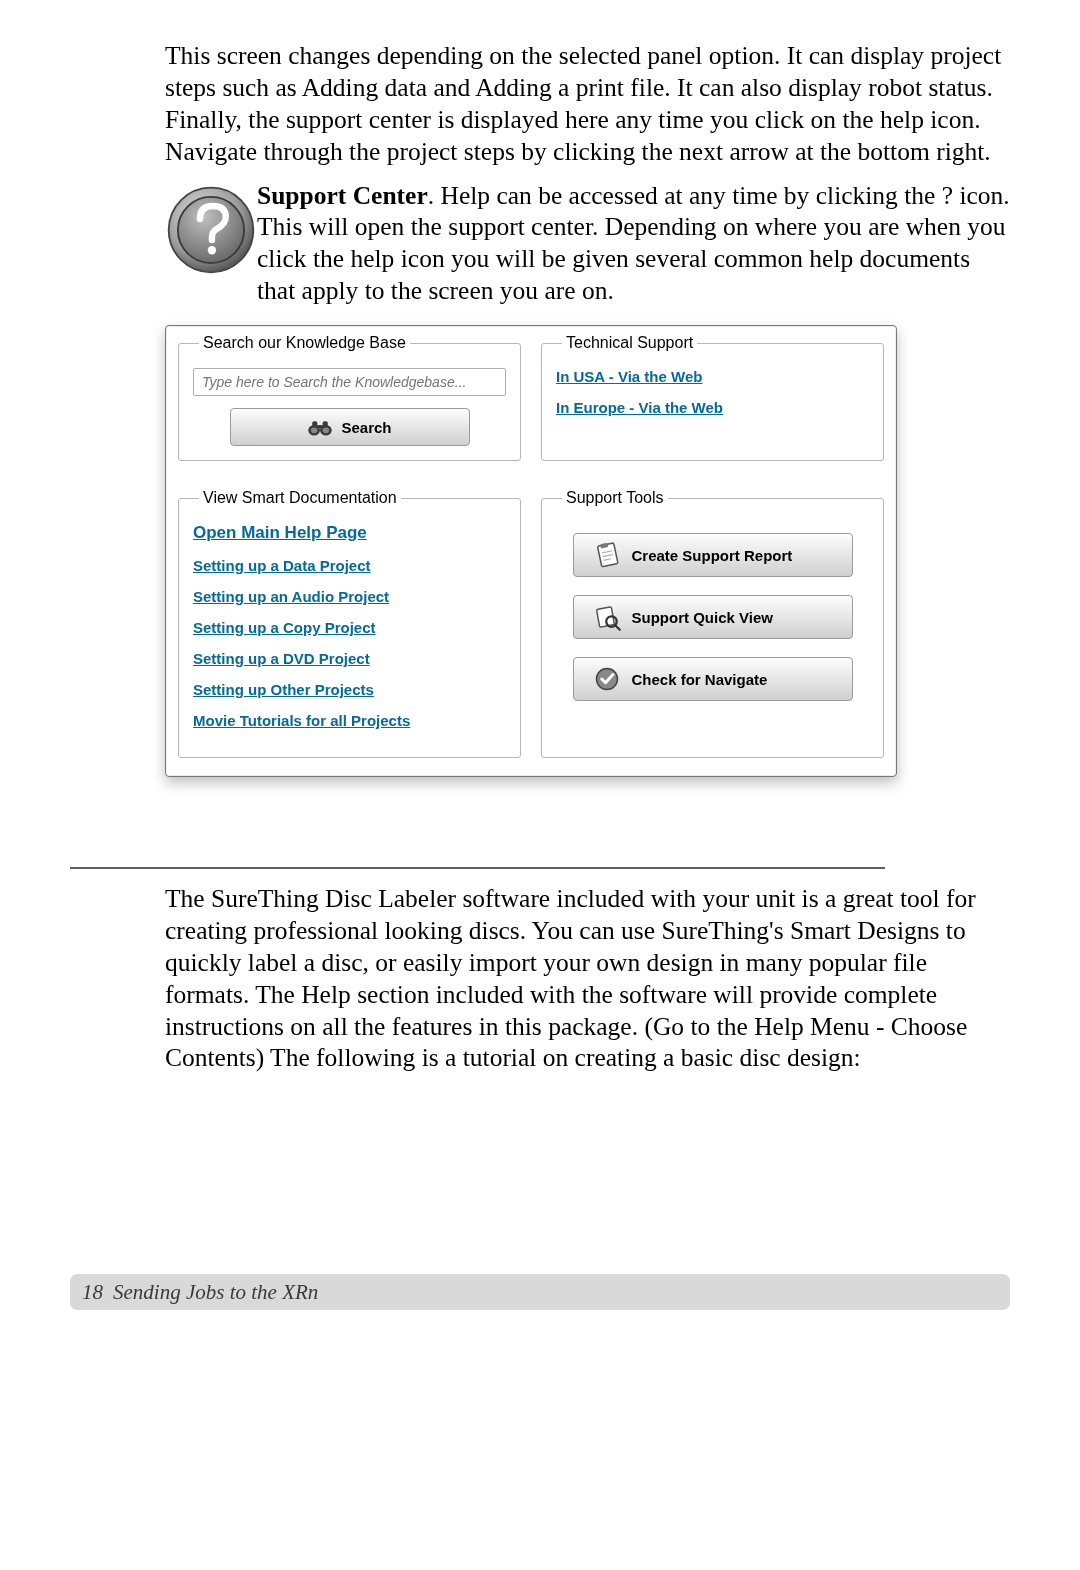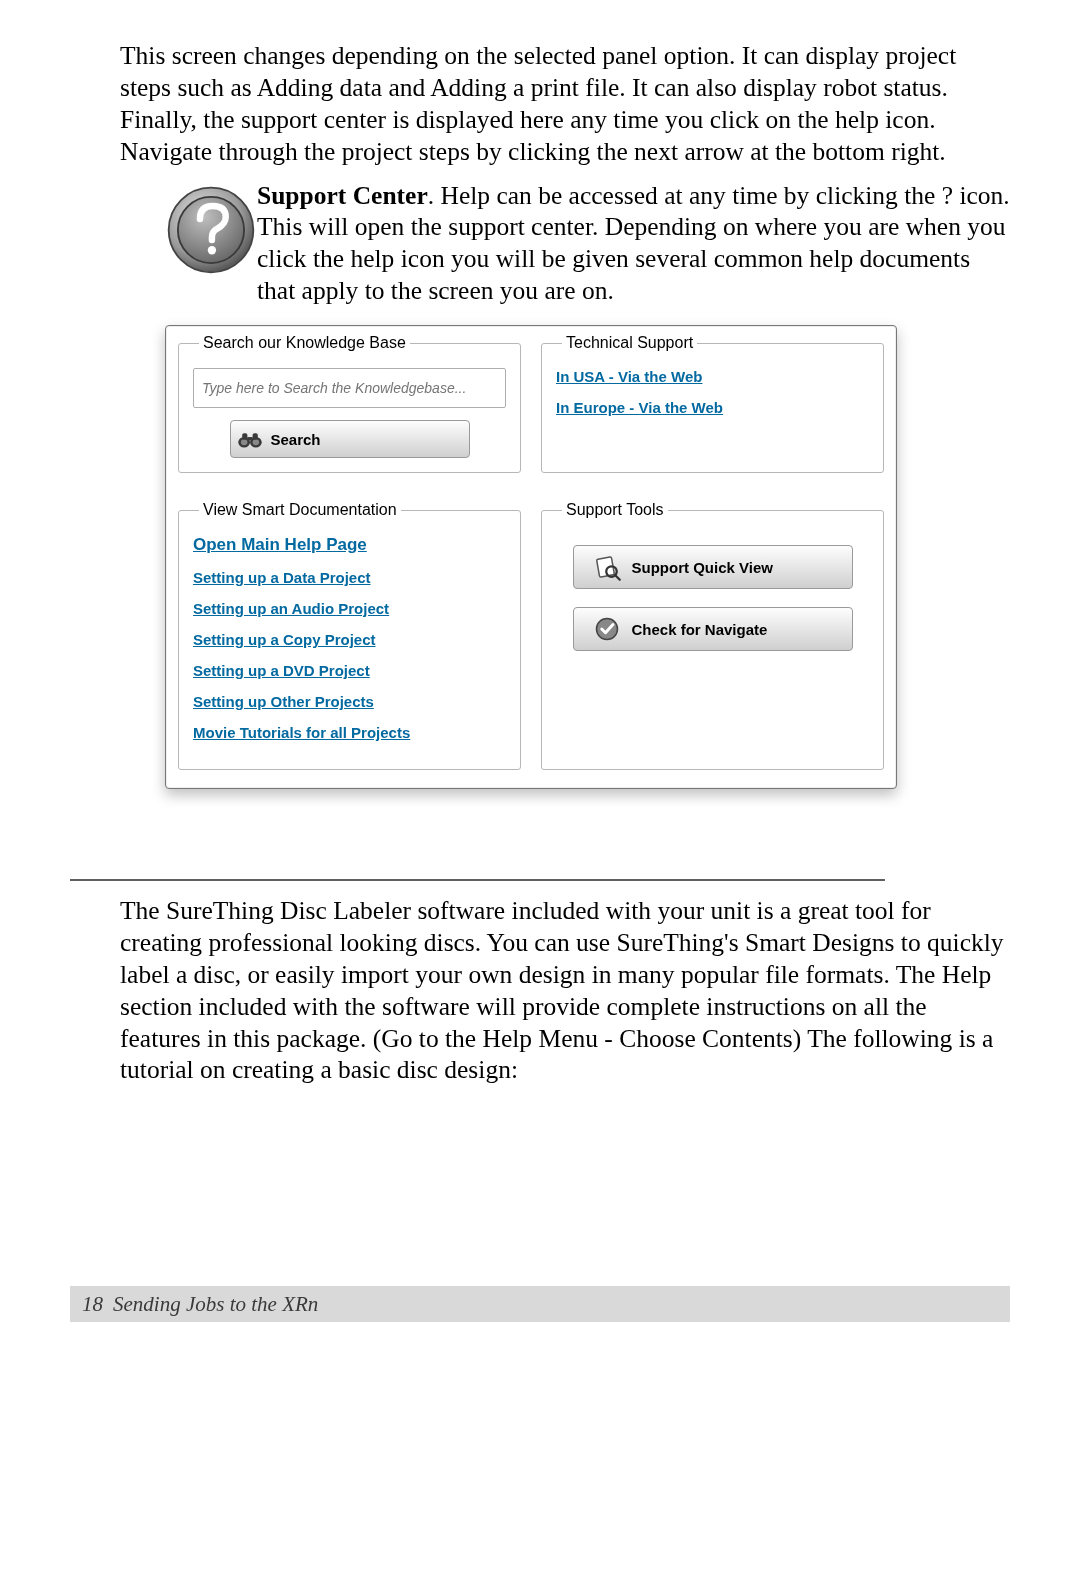--- a/index.html
+++ b/index.html
@@ -15,21 +15,21 @@
     padding: 40px 70px 30px 70px;
   }
   .h-section {
     font-family: Arial, Helvetica, sans-serif;
     font-weight: 900;
     font-size: 26px;
     margin: 0 0 18px 0;
     letter-spacing: 0.3px;
   }
   .body-indent {
-    margin-left: 50px;
+    margin-left: 95px;
   }
   .body-text {
     font-size: 25.5px;
     line-height: 1.25;
     margin: 0 0 12px 0;
   }
   .support-row {
     display: flex;
     margin-left: 95px;
     margin-bottom: 8px;
@@ -76,33 +76,33 @@
     position: relative;
   }
   fieldset.grp legend {
     font-size: 16px;
     padding: 0 4px;
     color: #000;
     margin-left: 6px;
   }
   .kb-input {
     width: 100%;
-    height: 40px;
+    height: 28px;
     border: 1px solid #aeaeae;
     border-radius: 2px;
     padding: 2px 8px;
     font-size: 14px;
     color: #3b82f6;
     font-style: italic;
     background: #fff;
   }
   .kb-search-btn {
     display: flex;
     align-items: center;
-    justify-content: flex-start;
+    justify-content: center;
     gap: 8px;
     margin: 12px auto 0 auto;
     width: 240px;
     height: 38px;
     border: 1px solid #9a9a9a;
     border-radius: 4px;
     background: linear-gradient(#fdfdfd, #e4e4e4 55%, #cfcfcf);
     font-weight: 700;
     font-size: 15px;
     font-family: Arial, sans-serif;
@@ -159,20 +159,21 @@
     margin-top: 200px;
     background: #d9d9d9;
     height: 36px;
     display: flex;
     align-items: center;
     padding: 0 12px;
     font-style: italic;
     font-family: Georgia, serif;
     font-size: 21px;
     color: #3a3a3a;
+    border-radius: 7px;
   }
   .footer-bar .page-num {
     font-style: italic;
     margin-right: 10px;
   }
 </style>
 </head>
 <body>
 
 <div class="page">
@@ -244,20 +245,28 @@
           <a>Setting up a Copy Project</a>
           <a>Setting up a DVD Project</a>
           <a>Setting up Other Projects</a>
           <a>Movie Tutorials for all Projects</a>
         </div>
       </fieldset>
 
       <fieldset class="grp" style="min-height:260px;">
         <legend>Support Tools</legend>
 
+        <button class="tool-btn">
+          <svg class="btn-icon" viewBox="0 0 40 40">
+            <rect x="10" y="6" width="22" height="28" rx="2" fill="#fff" stroke="#555" stroke-width="2" transform="rotate(-12 20 20)"></rect>
+            <rect x="14" y="4" width="10" height="6" rx="2" fill="#777" transform="rotate(-12 20 20)"></rect>
+            <path d="M14 16 h14 M14 21 h14 M14 26 h10" stroke="#aaa" stroke-width="1.5" transform="rotate(-12 20 20)"></path>
+          </svg>
+          <span>Create Support Report</span>
+        </button>
 
         <button class="tool-btn">
           <svg class="btn-icon" viewBox="0 0 40 40">
             <rect x="8" y="8" width="20" height="24" rx="2" fill="#fff" stroke="#555" stroke-width="2" transform="rotate(-10 18 20)"></rect>
             <circle cx="26" cy="26" r="7" fill="none" stroke="#333" stroke-width="3"></circle>
             <line x1="31" y1="31" x2="37" y2="37" stroke="#333" stroke-width="3" stroke-linecap="round"></line>
           </svg>
           <span>Support Quick View</span>
         </button>
 

